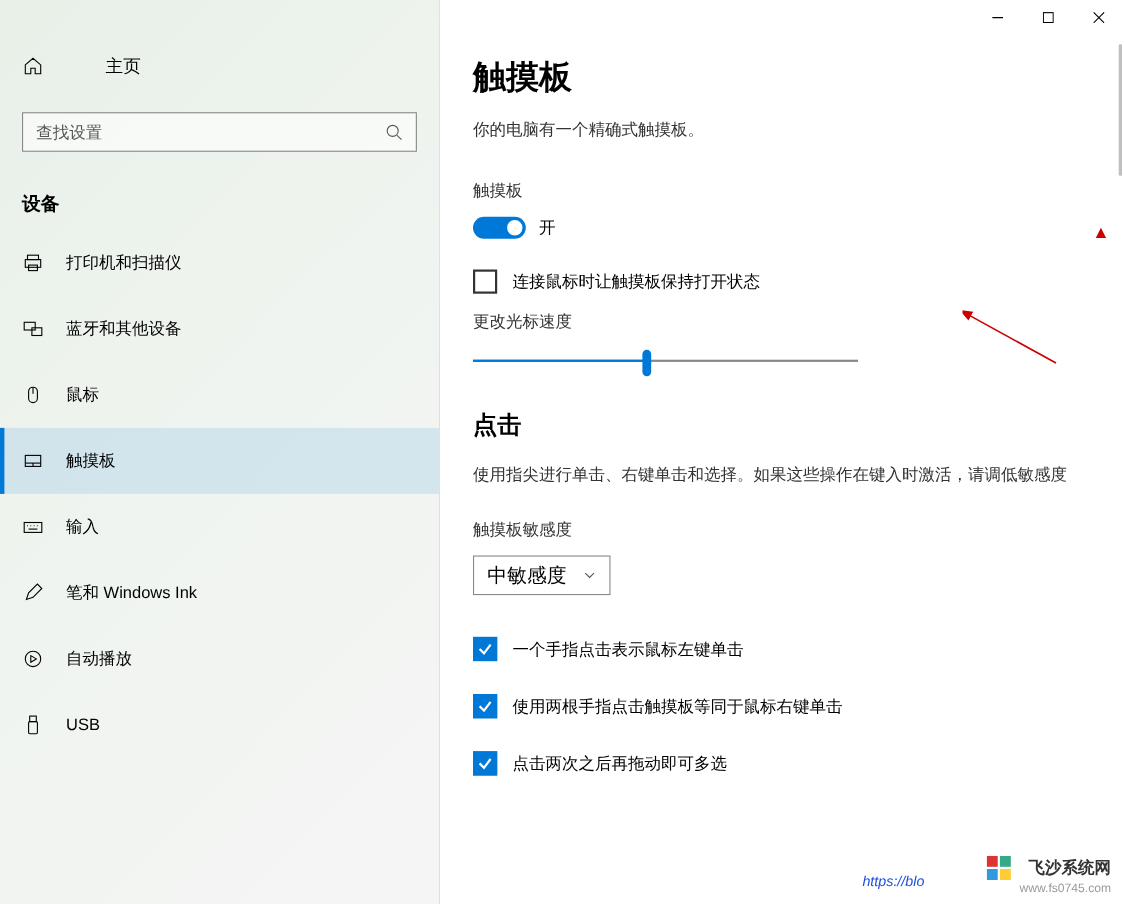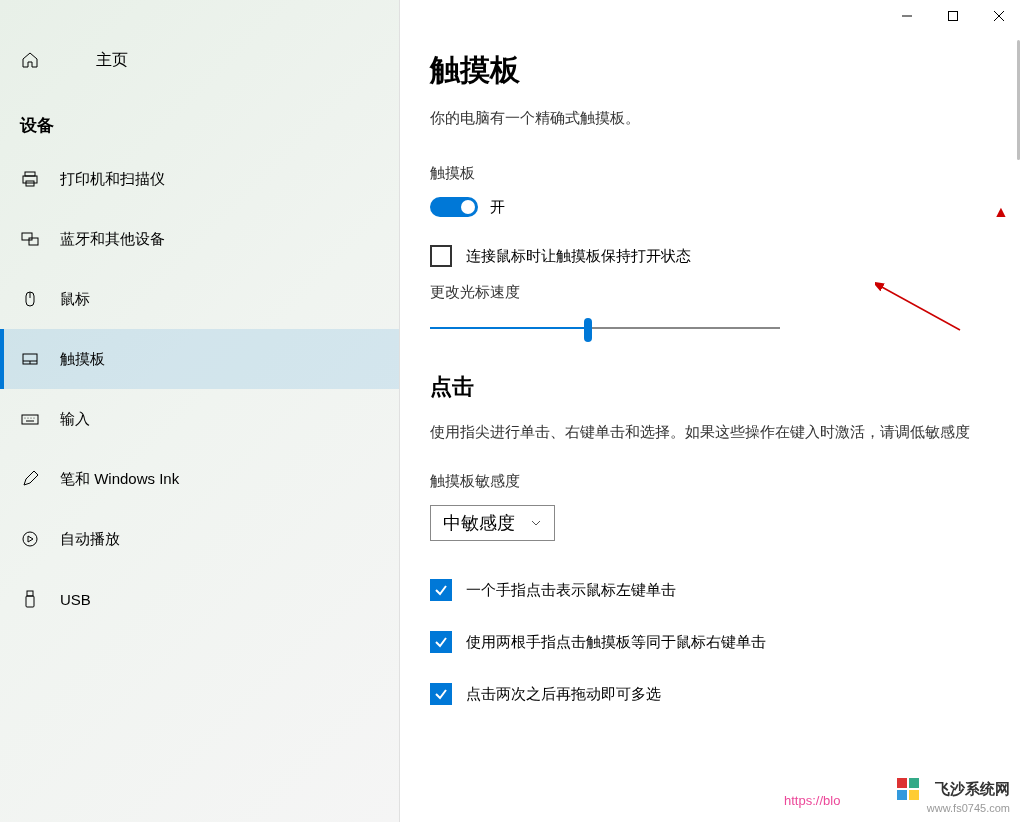--- a/index.html
+++ b/index.html
@@ -304,38 +304,48 @@
     .watermark-url {
       font-size: 11px;
       color: #999;
       margin-top: 2px;
     }
     .faded-url {
       position: absolute;
       bottom: 14px;
       left: 784px;
       font-size: 13px;
-      color: #ec4899;
+      color: #1d4ed8;
+      font-style: italic;
     }
   </style>
 </head>
 <body>
 
 <div class="window">
   <div class="sidebar">
 
     <div class="home-item">
       <span class="icon">
         <svg width="20" height="20" viewBox="0 0 20 20">
             <path d="M3 9 L10 3 L17 9 L17 17 L12 17 L12 12 L8 12 L8 17 L3 17 Z" stroke="#000" stroke-width="1" fill="none"></path>
           </svg>
       </span>
       <span class="home-label">主页</span>
     </div>
 
+    <div class="search-box">
+      <span class="search-input-ph">查找设置</span>
+      <span class="search-icon">
+        <svg width="16" height="16" viewBox="0 0 16 16">
+            <circle cx="7" cy="7" r="5" stroke="#555" stroke-width="1" fill="none"></circle>
+            <path d="M11 11 L15 15" stroke="#555" stroke-width="1"></path>
+          </svg>
+      </span>
+    </div>
 
     <div class="category-label">设备</div>
 
     <ul class="nav-list">
       <li class="nav-item">
         <span class="icon">
           <svg width="20" height="20" viewBox="0 0 20 20">
               <rect x="5" y="3" width="10" height="4" stroke="#000" fill="none"></rect>
               <rect x="3" y="7" width="14" height="7" stroke="#000" fill="none"></rect>
               <rect x="6" y="12" width="8" height="5" stroke="#000" fill="none"></rect>

